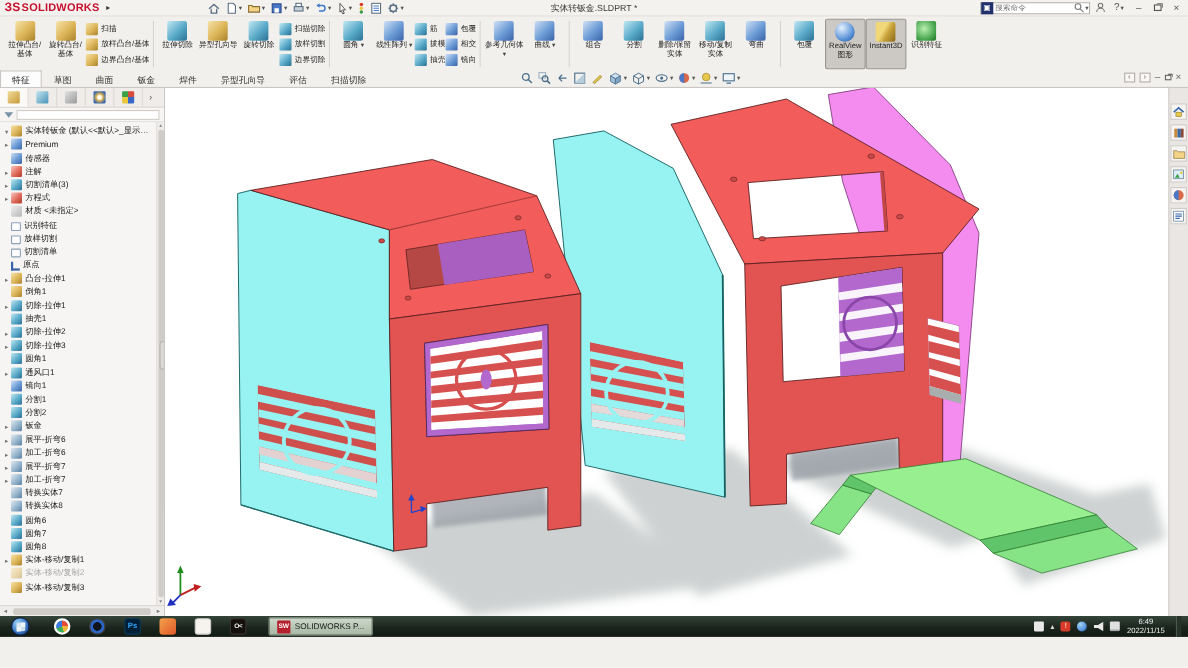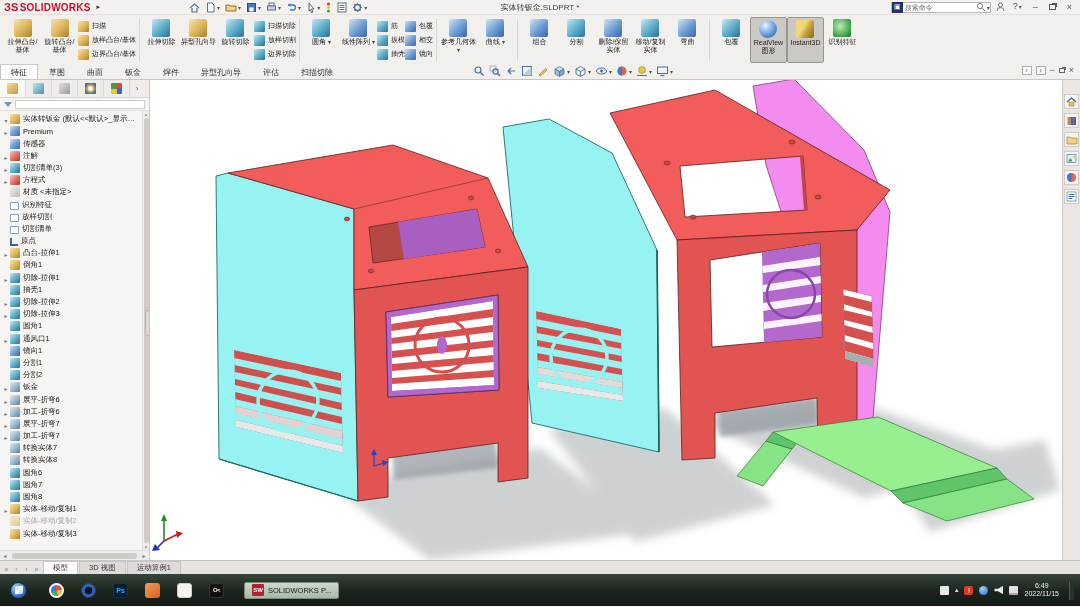--- a/index.html
+++ b/index.html
@@ -109,21 +109,21 @@
   .dtab{padding:1px 9px;font-size:7.5px;color:#333;border:1px solid #c9c6c3;border-bottom:0;background:#dedbd8;margin-right:1px}
   .dtab.active{background:#fbfaf9}
   .statusbar{height:14px;background:#f2f0ed;border-top:1px solid #dcd9d6;display:flex;align-items:center;font-size:8px;color:#3a3a3a;flex:none}
   .statusbar .sleft{margin-left:4px}
   .sright{margin-left:auto;display:flex;align-items:center;gap:0}
   .sitem{padding:0 12px;border-left:1px solid #dcd9d6;height:12px;display:flex;align-items:center;gap:3px}
   .upc{font-size:6px;color:#555}
   .sico{width:9px;height:9px;border-radius:50%;background:radial-gradient(circle at 35% 35%,#fff,#b8c4a8 70%,#7a8a68);border:1px solid #9aa088;margin:0 6px}
 
   
-  .taskbar{height:32px;background:linear-gradient(180deg,#35453a,#1a241d 55%,#121a14);display:flex;align-items:center;flex:none;position:relative}
+  .taskbar{height:19px;background:linear-gradient(180deg,#35453a,#1a241d 55%,#121a14);display:flex;align-items:center;flex:none;position:relative}
   .startorb{width:17px;height:17px;border-radius:50%;margin-left:10px;background:radial-gradient(circle at 35% 30%,#9fd4f4,#3a78c8 55%,#1a3a78);border:1px solid #0e2244;display:flex;align-items:center;justify-content:center;flex:none}
   .flag{width:8px;height:8px;background:conic-gradient(#f0f4f8 0 25%,#cfe0ee 0 50%,#eef4f8 0 75%,#d8e8f0 0);border-radius:1px;transform:skewY(-6deg)}
   .tbicons{display:flex;align-items:center;gap:17px;margin-left:22px}
   .tico{width:15px;height:15px;border-radius:3px;display:flex;align-items:center;justify-content:center;font-size:7px;font-weight:bold;flex:none}
   .t-colorful{border-radius:50%;background:conic-gradient(#e84a3a 0 25%,#f0b83a 0 45%,#3ab056 0 70%,#3a7ae0 0);border:2px solid #fff}
   .t-ring{border-radius:50%;background:radial-gradient(circle,#10141c 40%,#2a66c8 45% 70%,#10141c 75%);border:1px solid #444}
   .t-ps{background:#001e36;color:#31a8ff;border:1px solid #0a3a5a}
   .t-orange{background:linear-gradient(135deg,#f4a04a,#e05a2a);color:#fff}
   .t-sat{background:#f6f3ee;color:#d03a2a;border:1px solid #ccc}
   .t-eoc{background:#14100e;color:#f0f0f0;border:1px solid #3a3330;font-size:6px;letter-spacing:-.5px}
@@ -874,31 +874,20 @@
         </span>
       <span class="tpb">
           <svg width="11" height="11" viewBox="0 0 11 11">
             <rect x="1" y="1" width="9" height="9" fill="#fff" stroke="#4a6e8c" stroke-width=".6"></rect>
             <path d="M2.5 3.5 H8.5 M2.5 5.5 H8.5 M2.5 7.5 H6.5" stroke="#3a68a8"></path>
           </svg>
         </span>
     </div>
   </div>
 
-  <div class="doctabs">
-    <span class="dnav">
-        <span>«</span>
-        <span>‹</span>
-        <span>›</span>
-        <span>»</span>
-      </span>
-    <span class="dtab active">模型</span>
-    <span class="dtab">3D 视图</span>
-    <span class="dtab">运动算例1</span>
-  </div>
 
 
   <div class="taskbar">
     <span class="startorb">
         <span class="flag"></span>
       </span>
     <div class="tbicons">
       <span class="tico t-colorful"></span>
       <span class="tico t-ring"></span>
       <span class="tico t-ps">Ps</span>

